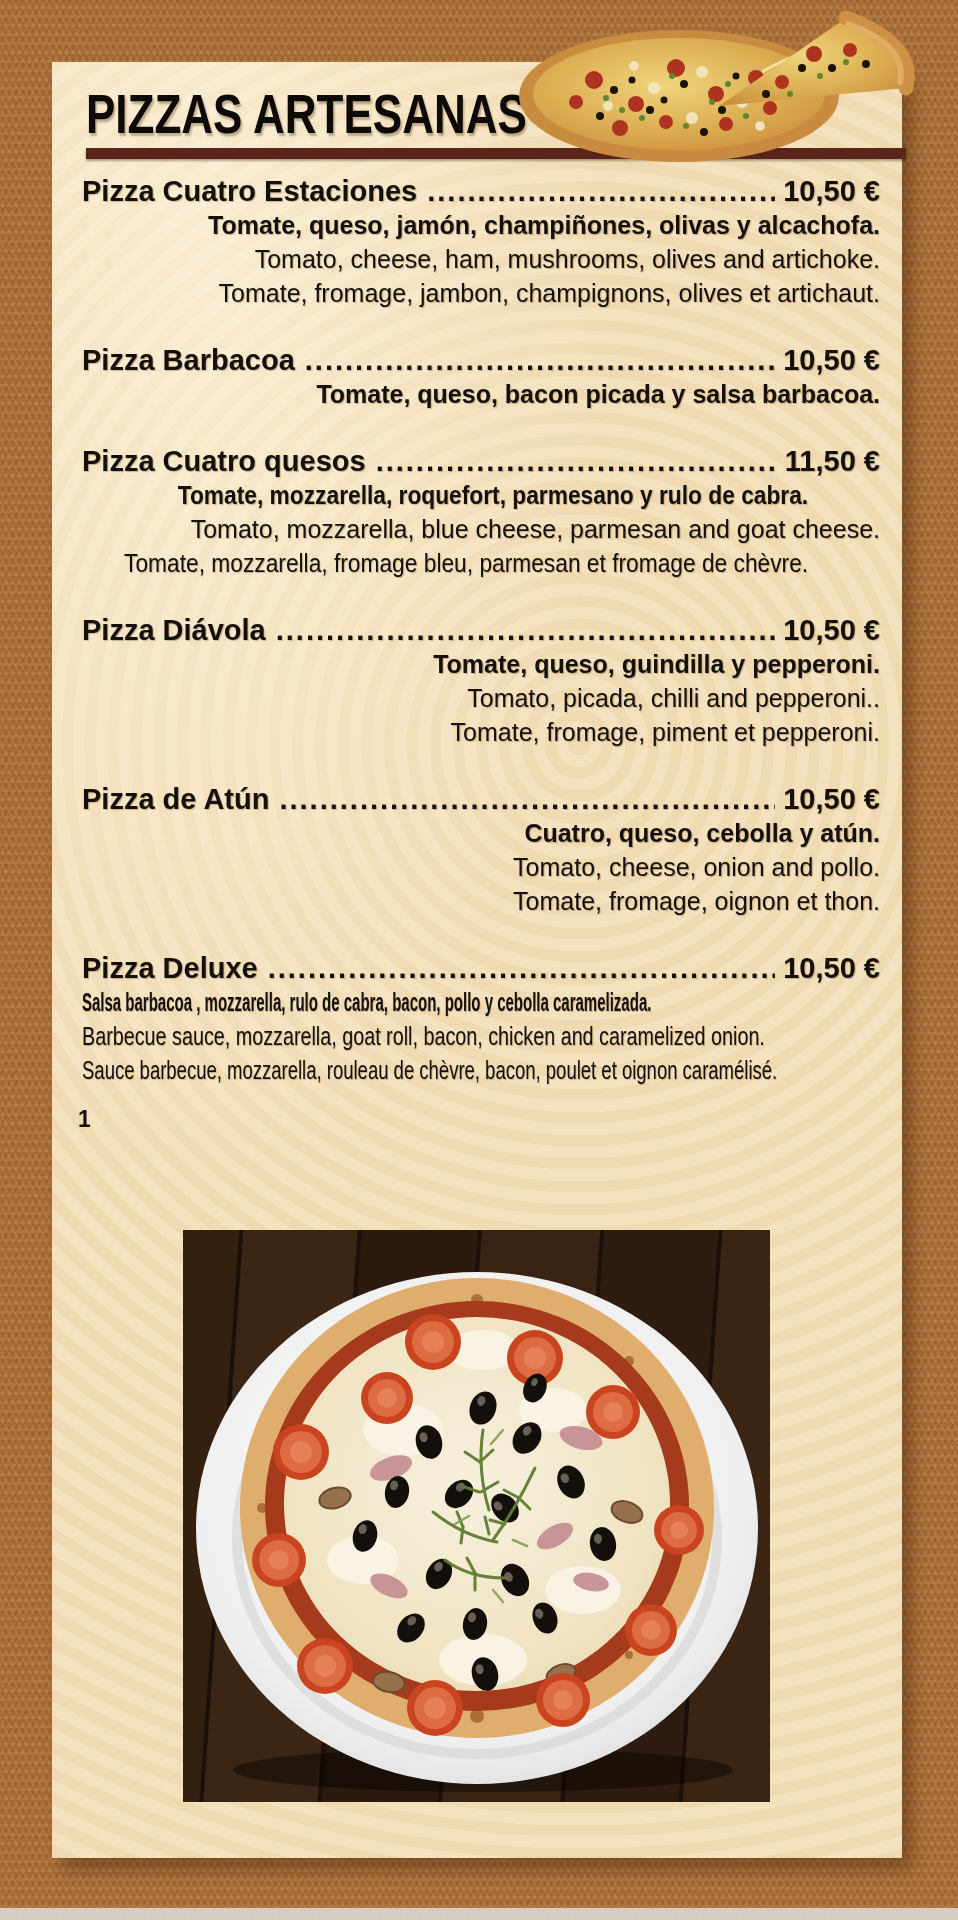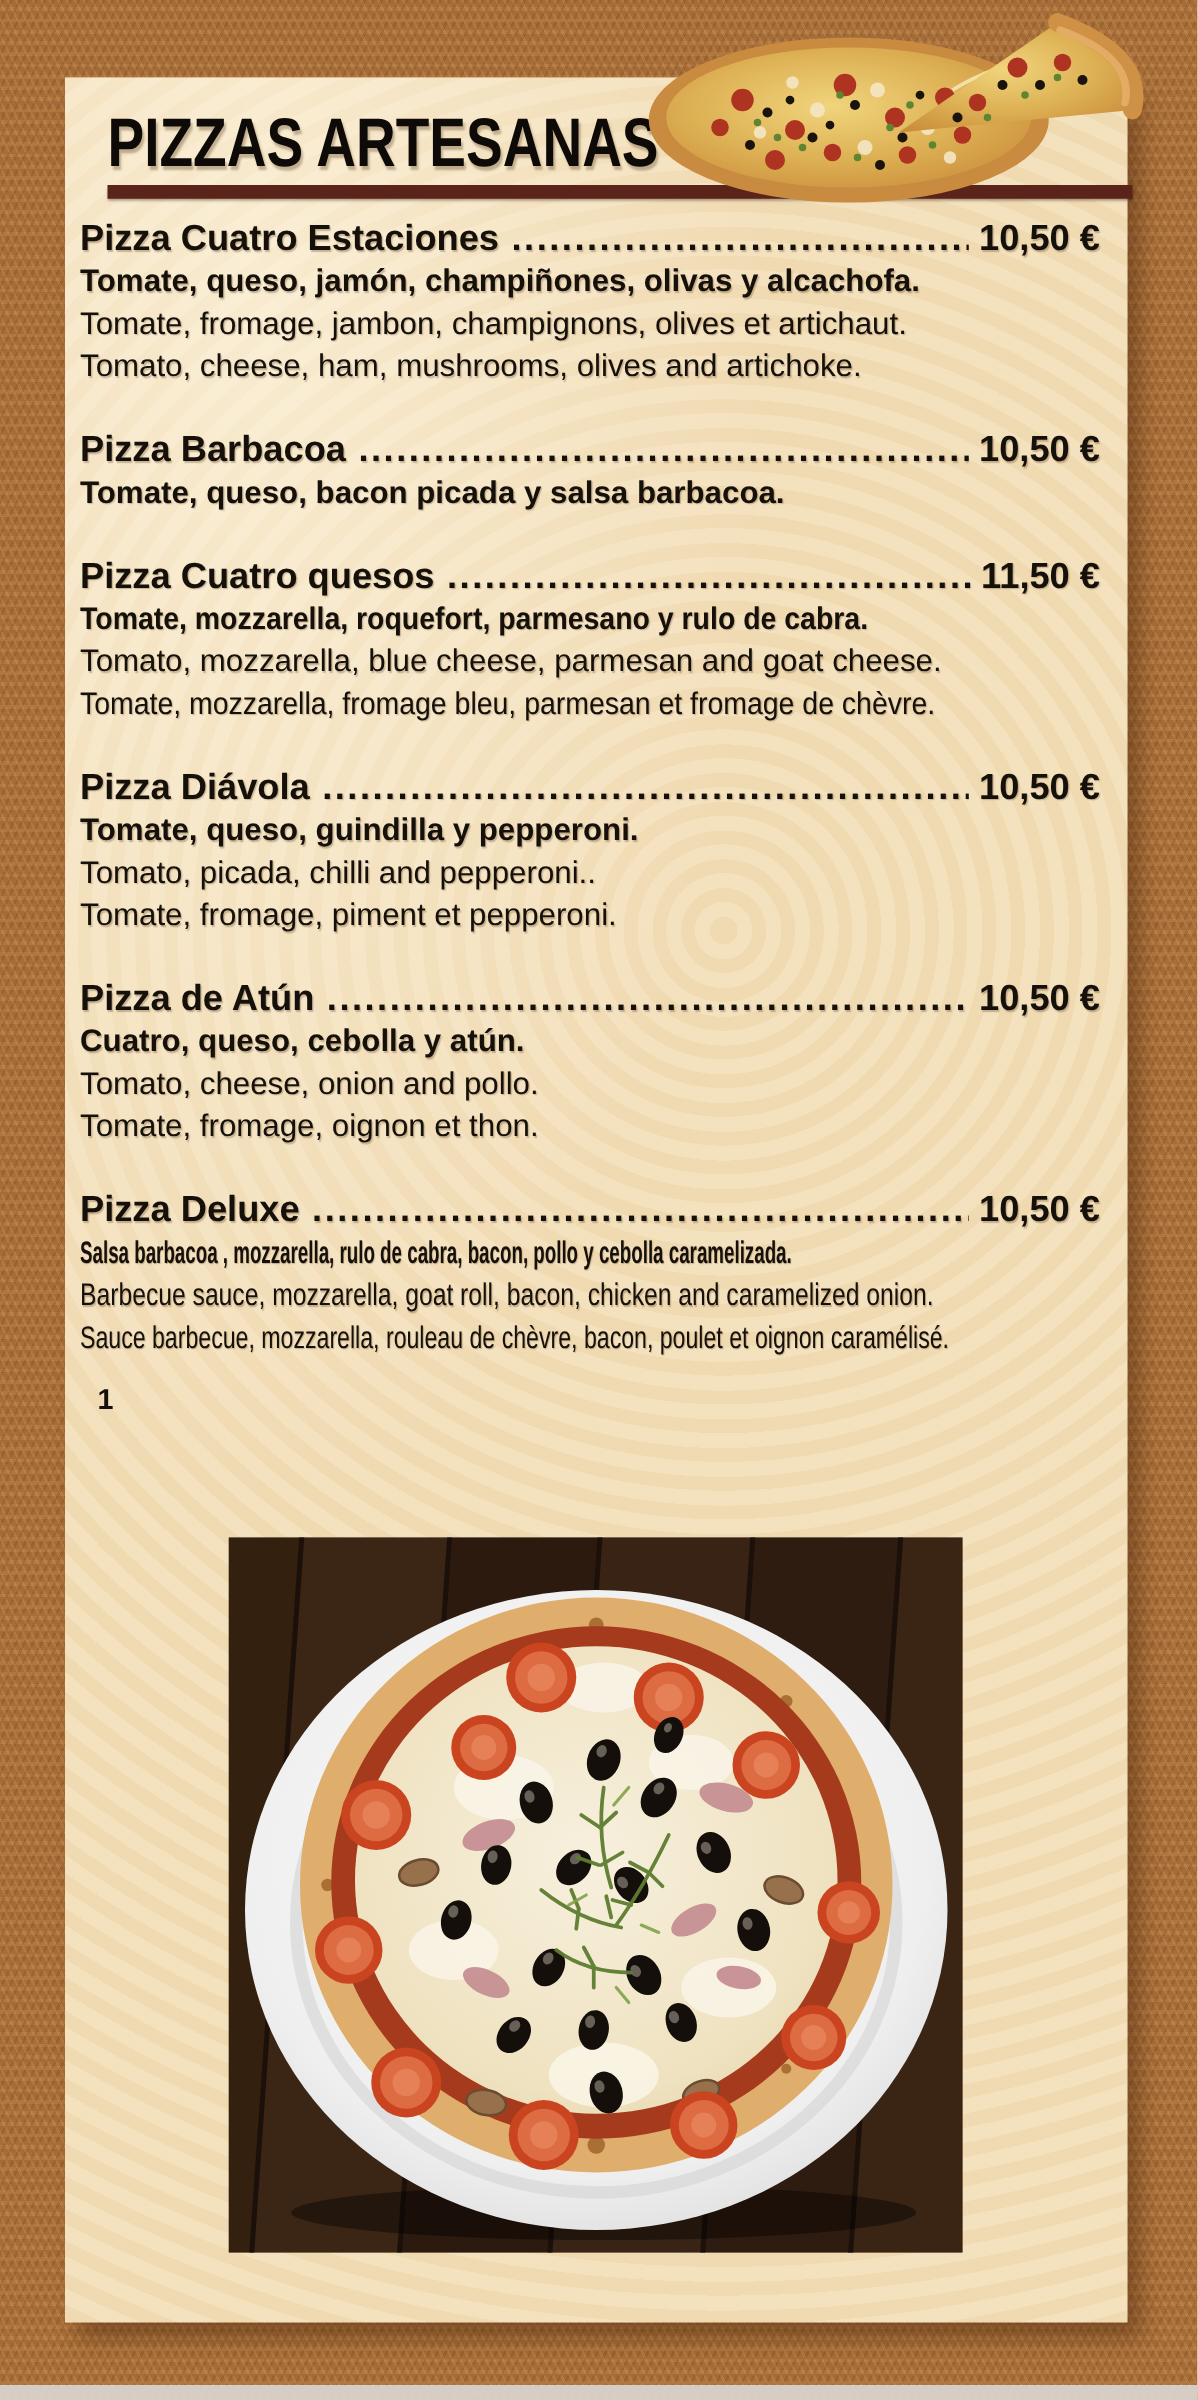--- a/index.html
+++ b/index.html
@@ -12,37 +12,38 @@
       repeating-linear-gradient(0deg, rgba(146,94,45,.30) 0 3px, rgba(190,132,70,.30) 3px 6px, rgba(160,100,48,.30) 6px 9px),
       #ac713a;
   }
   .panel{
     position:absolute;left:52px;top:62px;width:850px;height:1796px;
     background:
       radial-gradient(ellipse at 18% 10%, rgba(255,249,232,.55), transparent 42%),
       repeating-radial-gradient(circle at 62% 38%, rgba(222,186,128,.14) 0 11px, rgba(248,236,210,.14) 11px 23px),
       #f3dfba;
     box-shadow:10px 12px 16px rgba(70,35,10,.45);
+    text-align:right;
   }
   .title{
     position:absolute;left:34px;top:20px;margin:0;
     font-size:55px;font-weight:700;color:#0d0a07;white-space:nowrap;
     transform:scaleX(.80);transform-origin:0 0;
     text-shadow:2px 3px 2px rgba(90,60,30,.35);
   }
   .rule{
     position:absolute;left:34px;top:86px;width:820px;height:11px;
     background:#5b241a;box-shadow:0 2px 2px rgba(40,15,5,.35);
   }
   .hero{position:absolute;left:462px;top:-56px;width:412px;height:164px;z-index:3;}
   .menu{
     position:absolute;left:12px;top:112px;width:816px;color:#15100a;z-index:2;
     text-shadow:1px 1.2px 1px rgba(92,62,30,.32);
   }
-  .it{margin-bottom:33px;}
+  .it{margin-bottom:33px;margin-left:18px;}
   .rw{display:flex;align-items:baseline;font-weight:700;font-size:29px;line-height:34px;}
   .nm{white-space:nowrap;}
   .dots{flex:1;overflow:hidden;white-space:nowrap;margin:0 8px 0 10px;letter-spacing:2px;}
   .dots::after{content:"......................................................................................................";}
   .pr{white-space:nowrap;}
   .ds{font-size:25px;line-height:34px;white-space:nowrap;transform-origin:0 50%;}
   .es{font-weight:700;}
   .sx91{transform:scaleX(.91);}
   .sx60{transform:scaleX(.60);}
   .sx79{transform:scaleX(.79);}
@@ -140,22 +141,22 @@
 
     <div class="menu">
 
       <div class="it">
         <div class="rw">
           <span class="nm">Pizza Cuatro Estaciones</span>
           <span class="dots"></span>
           <span class="pr">10,50 €</span>
         </div>
         <div class="ds es">Tomate, queso, jamón, champiñones, olivas y alcachofa.</div>
+        <div class="ds">Tomato, cheese, ham, mushrooms, olives and artichoke.</div>
         <div class="ds">Tomate, fromage, jambon, champignons, olives et artichaut.</div>
-        <div class="ds">Tomato, cheese, ham, mushrooms, olives and artichoke.</div>
       </div>
 
       <div class="it">
         <div class="rw">
           <span class="nm">Pizza Barbacoa</span>
           <span class="dots"></span>
           <span class="pr">10,50 €</span>
         </div>
         <div class="ds es">Tomate, queso, bacon picada y salsa barbacoa.</div>
       </div>

